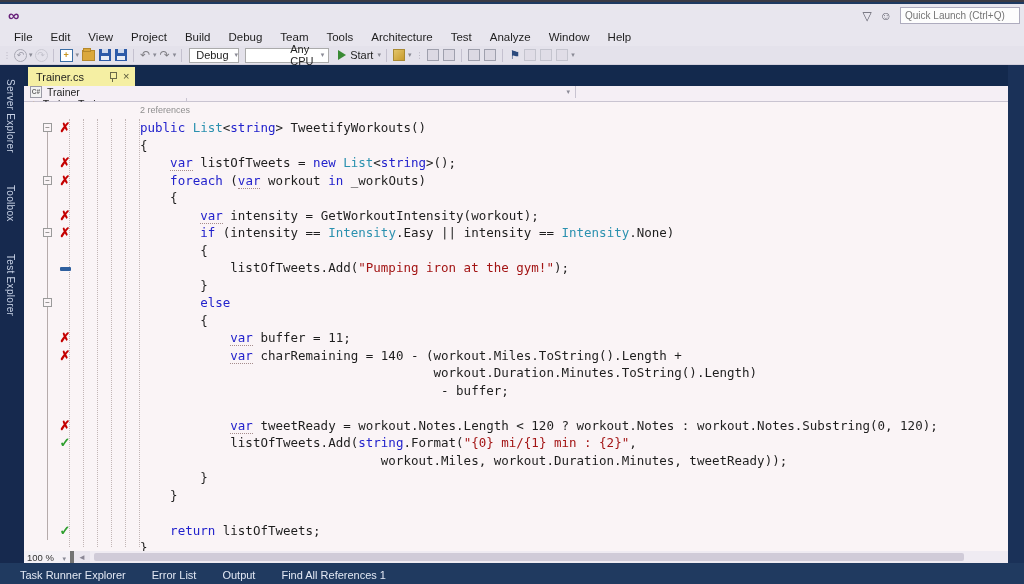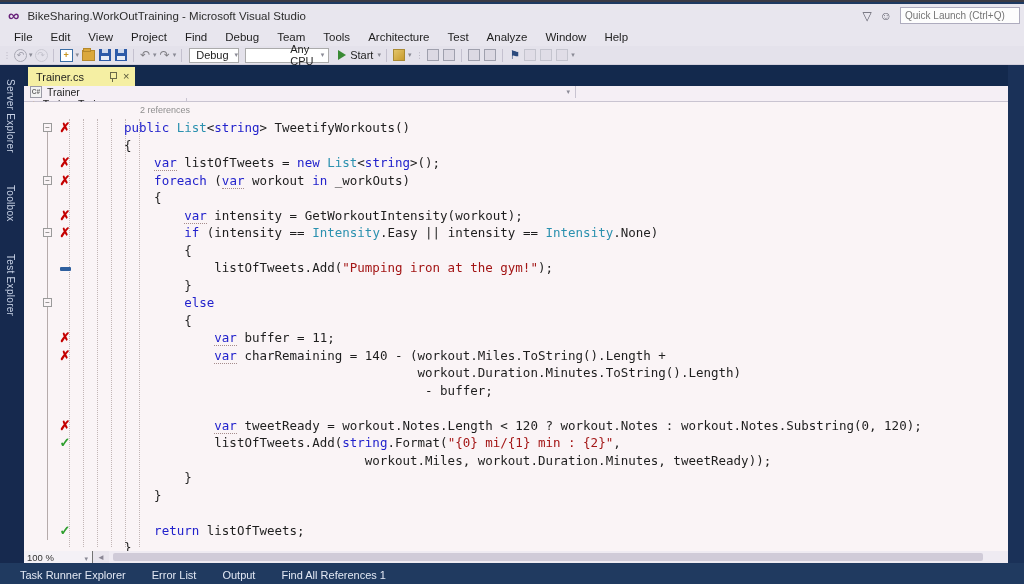--- a/index.html
+++ b/index.html
@@ -71,62 +71,61 @@
   .vguide { position:absolute; top:17px; height:428px; width:0; border-left:1px dotted #c2b6b6; }
   #outline-line { position:absolute; left:23px; top:24px; width:1px; height:414px; background:#b5abab; }
   #codelens { position:absolute; left:116px; top:3px; font-size:9px; color:#8f8f8f; }
   #code-rows { position:absolute; left:0; top:17px; width:984px; }
   .code-row { position:relative; height:17.5px; }
   .fold-box { position:absolute; left:19px; top:4px; width:9px; height:9px; border:1px solid #9a9a9a; background:#faf4f6; color:#555; font-size:8px; line-height:7px; text-align:center; }
   .glyph { position:absolute; left:33px; top:0; width:16px; text-align:center; font-size:13px; font-weight:bold; line-height:17px; }
   .glyph.x { color:#c40000; }
   .glyph.check { color:#2e9e2e; }
   .glyph-dash { position:absolute; left:36px; top:8px; width:11px; height:3.5px; background:#2e5f9e; border-radius:1px; }
-  .code-text { position:absolute; left:100px; top:0; white-space:pre; font-family:"DejaVu Sans Mono","Liberation Mono",monospace; font-size:12.5px; line-height:17.5px; color:#1e1e1e; }
+  .code-text { position:absolute; left:116px; top:0; white-space:pre; font-family:"DejaVu Sans Mono","Liberation Mono",monospace; font-size:12.5px; line-height:17.5px; color:#1e1e1e; }
   .kw { color:#2222cc; }
   .ty { color:#2B91AF; }
   .st { color:#A31515; }
   .pl { color:#1e1e1e; }
   .va { color:#2222cc; border-bottom:1.5px dotted #a58c8c; }
 
   
   #hscroll-row { position:absolute; left:24px; top:549px; width:984px; height:12px; background:#e9e5ed; display:flex; align-items:center; }
-  #zoom-box { width:69px; height:12px; font-size:9.5px; color:#333; background:#f4f1f6; border-right:1px solid #737373; padding:0 3px; display:flex; align-items:flex-end; justify-content:space-between; }
+  #zoom-box { width:50px; height:12px; font-size:9.5px; color:#333; background:#f4f1f6; border-right:4px solid #737373; padding:0 3px; display:flex; align-items:flex-end; justify-content:space-between; }
   .scroll-arrow { font-size:8px; color:#8a8694; padding:0 4px; }
   #hscroll-track { flex:1; height:12px; background:#efebf2; position:relative; }
   #hscroll-thumb { position:absolute; left:4px; top:2px; height:8px; width:870px; background:#d0cbd8; border-radius:2px; }
 
   
   #right-strip { position:absolute; left:1008px; top:63px; width:16px; height:498px; background:#1a3158; }
 
   
   #statusbar { position:absolute; left:0; top:561px; width:1024px; height:23px; background:#203a60; display:flex; align-items:center; padding-left:20px; }
   .status-item { font-size:11px; color:#e2e8f4; margin-right:26px; cursor:default; }
 </style>
 </head>
 <body>
 
 <div id="app">
 
   <div id="titlebar">
     <span class="vs-logo">∞</span>
-    <span id="window-title">BikeSharing.WorkOutTraining - Microsoft Visual Studio</span>
     <div id="titlebar-right">
       <span class="tb-glyph">▽</span>
       <span class="tb-glyph">☺</span>
       <input id="quick-launch" placeholder="Quick Launch (Ctrl+Q)" style="">
     </div>
   </div>
 
   <div id="menubar">
       <span class="menu-item">File</span>
       <span class="menu-item">Edit</span>
       <span class="menu-item">View</span>
       <span class="menu-item">Project</span>
-      <span class="menu-item">Find</span>
+      <span class="menu-item">Build</span>
       <span class="menu-item">Debug</span>
       <span class="menu-item">Team</span>
       <span class="menu-item">Tools</span>
       <span class="menu-item">Architecture</span>
       <span class="menu-item">Test</span>
       <span class="menu-item">Analyze</span>
       <span class="menu-item">Window</span>
       <span class="menu-item">Help</span>
     </div>
 

